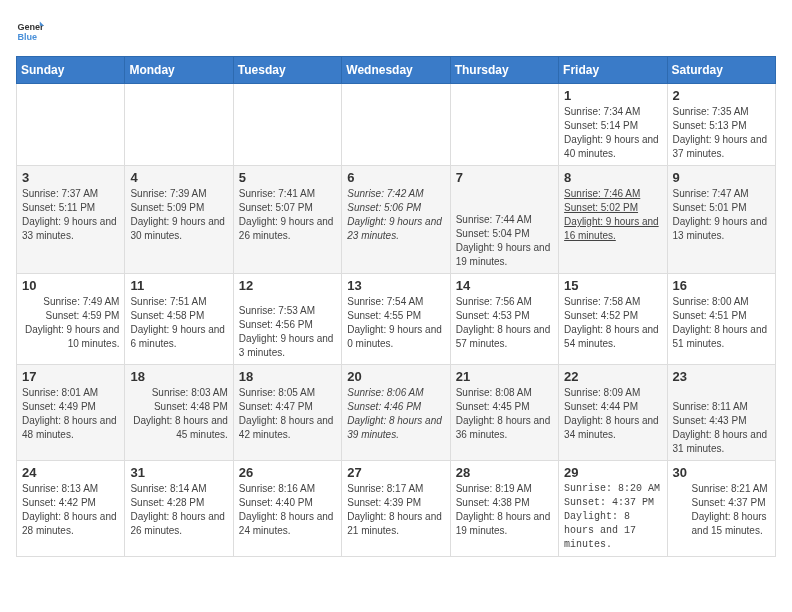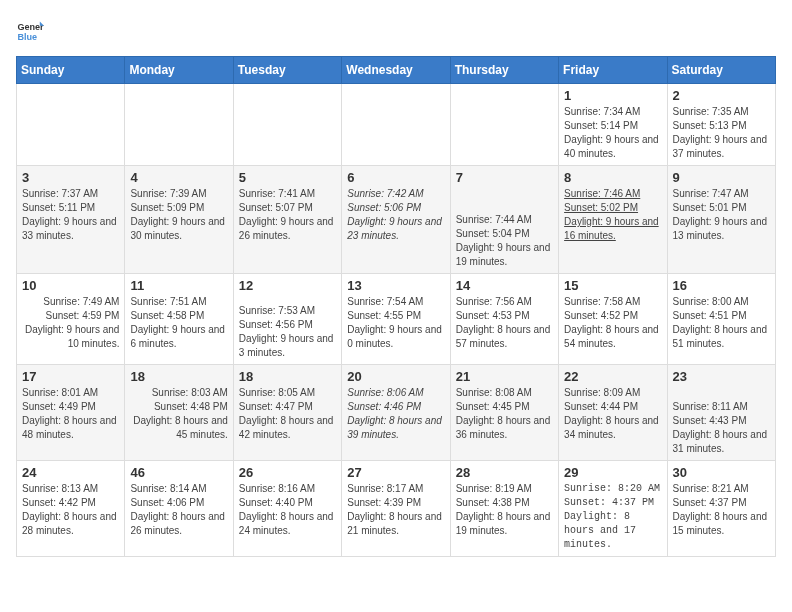--- a/index.html
+++ b/index.html
@@ -265,23 +265,23 @@
         </td>
       </tr>
       <tr>
         <td>
           <span class="day-number">24</span>
           <div class="day-info" style="white-space: pre-line;">Sunrise: 8:13 AM
 Sunset: 4:42 PM
 Daylight: 8 hours and 28 minutes.</div>
         </td>
         <td>
-          <span class="day-number">46</span>
+          <span class="day-number">31</span>
           <div class="day-info" style="white-space: pre-line;">Sunrise: 8:14 AM
-Sunset: 4:06 PM
+Sunset: 4:28 PM
 Daylight: 8 hours and 26 minutes.</div>
         </td>
         <td>
           <span class="day-number">26</span>
           <div class="day-info" style="white-space: pre-line;">Sunrise: 8:16 AM
 Sunset: 4:40 PM
 Daylight: 8 hours and 24 minutes.</div>
         </td>
         <td>
           <span class="day-number">27</span>
@@ -296,19 +296,19 @@
 Daylight: 8 hours and 19 minutes.</div>
         </td>
         <td>
           <span class="day-number">29</span>
           <div class="day-info" style="white-space: pre-line; font-family: Liberation Mono, monospace;">Sunrise: 8:20 AM
 Sunset: 4:37 PM
 Daylight: 8 hours and 17 minutes.</div>
         </td>
         <td>
           <span class="day-number">30</span>
-          <div class="day-info" style="white-space: pre-line;">Sunrise: 8:21 AM
+          <div class="day-info" style="white-space: pre-line; margin-left: 19px;">Sunrise: 8:21 AM
 Sunset: 4:37 PM
 Daylight: 8 hours and 15 minutes.</div>
         </td>
       </tr>
     </tbody>
 </table>
 
 </body></html>

